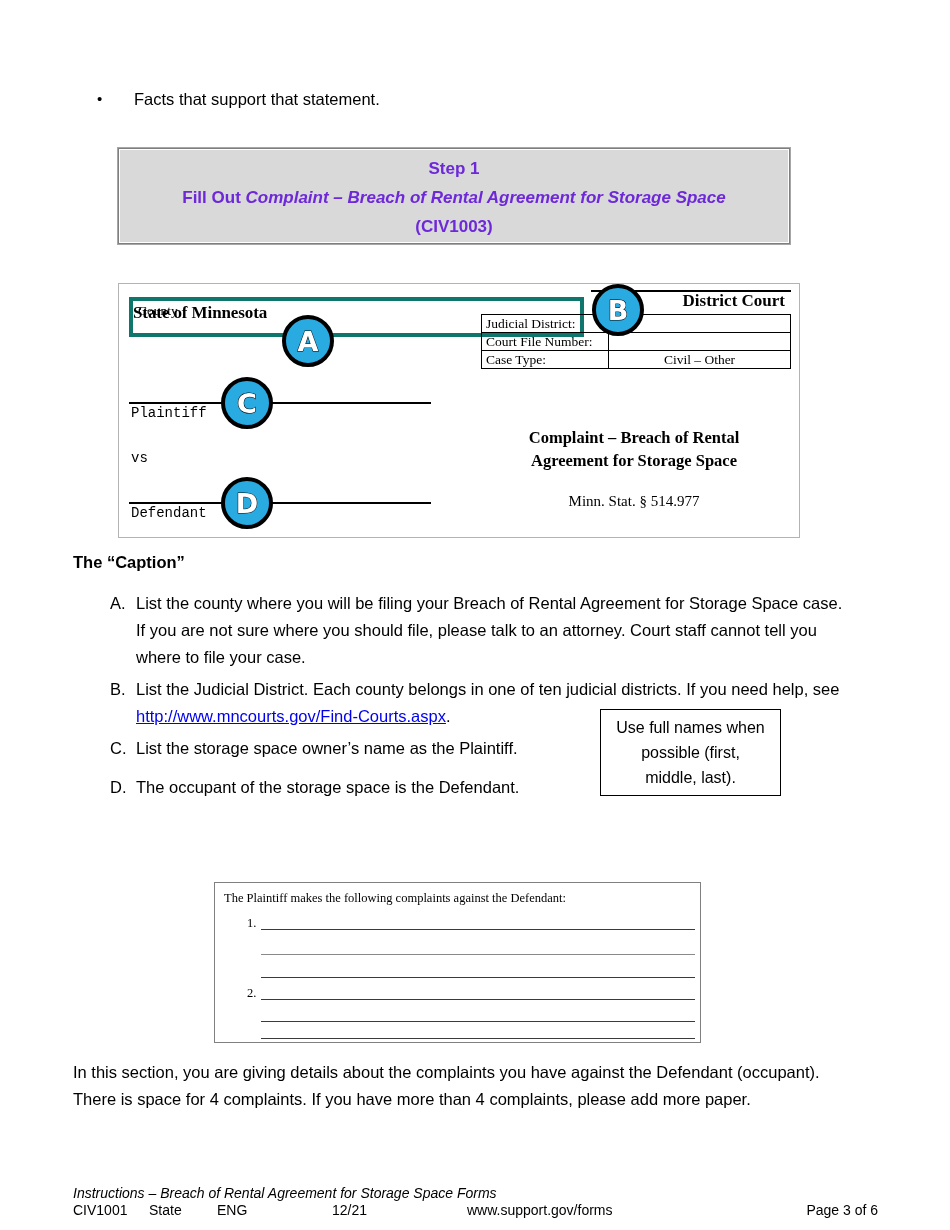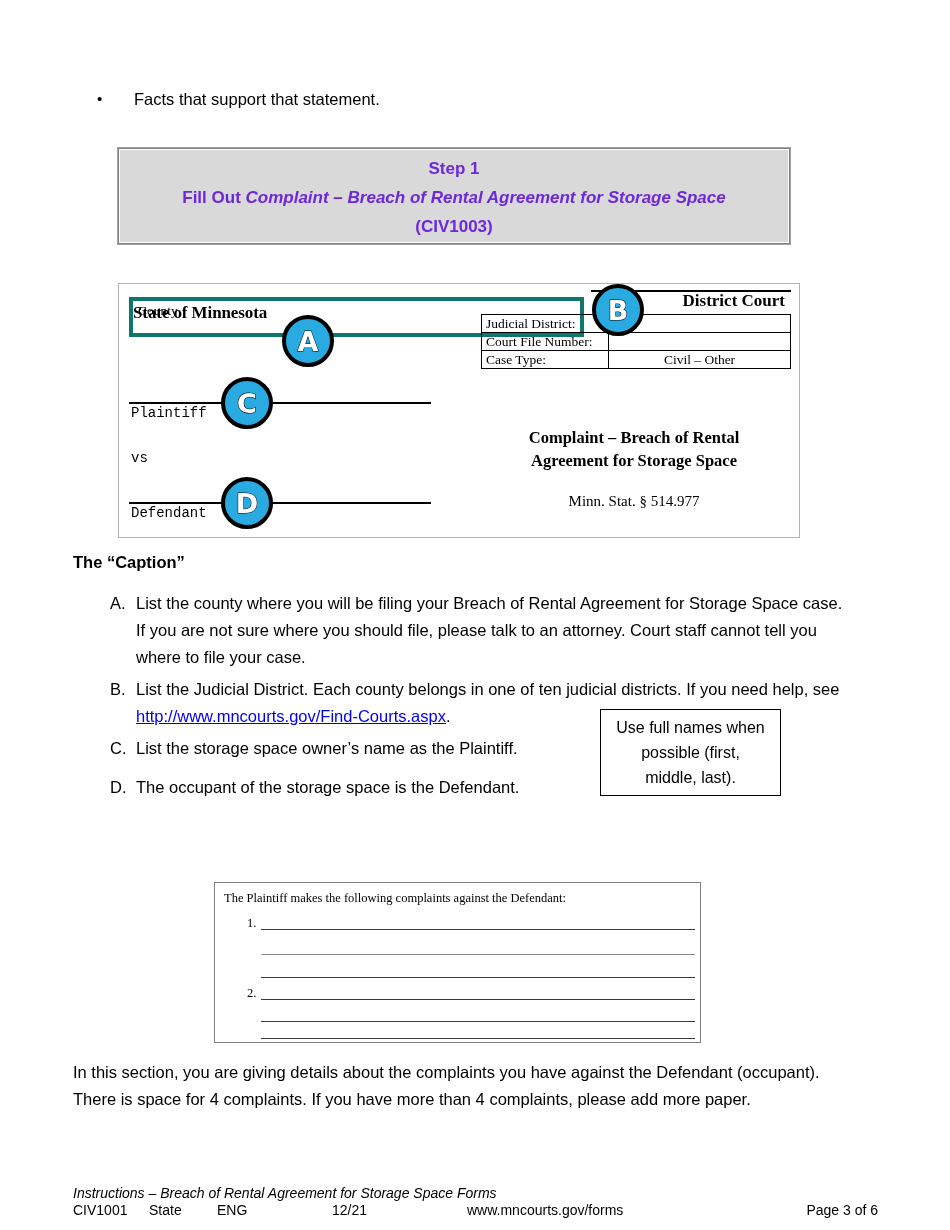--- a/index.html
+++ b/index.html
@@ -431,15 +431,15 @@
 </div>
 
 <div class="closing">In this section, you are giving details about the complaints you have against the Defendant (occupant).  There is space for 4 complaints.  If you have more than 4 complaints, please add more paper.</div>
 
 <div class="footer-title">Instructions – Breach of Rental Agreement for Storage Space Forms</div>
 <div class="footer-row">
   <span class="fr-code">CIV1001</span>
   <span class="fr-state">State</span>
   <span class="fr-lang">ENG</span>
   <span class="fr-date">12/21</span>
-  <span class="fr-url">www.mncourts.gov/forms</span>
+  <span class="fr-url">www.support.gov/forms</span>
   <span class="fr-page">Page 3 of 6</span>
 </div>
 
 </body></html>

